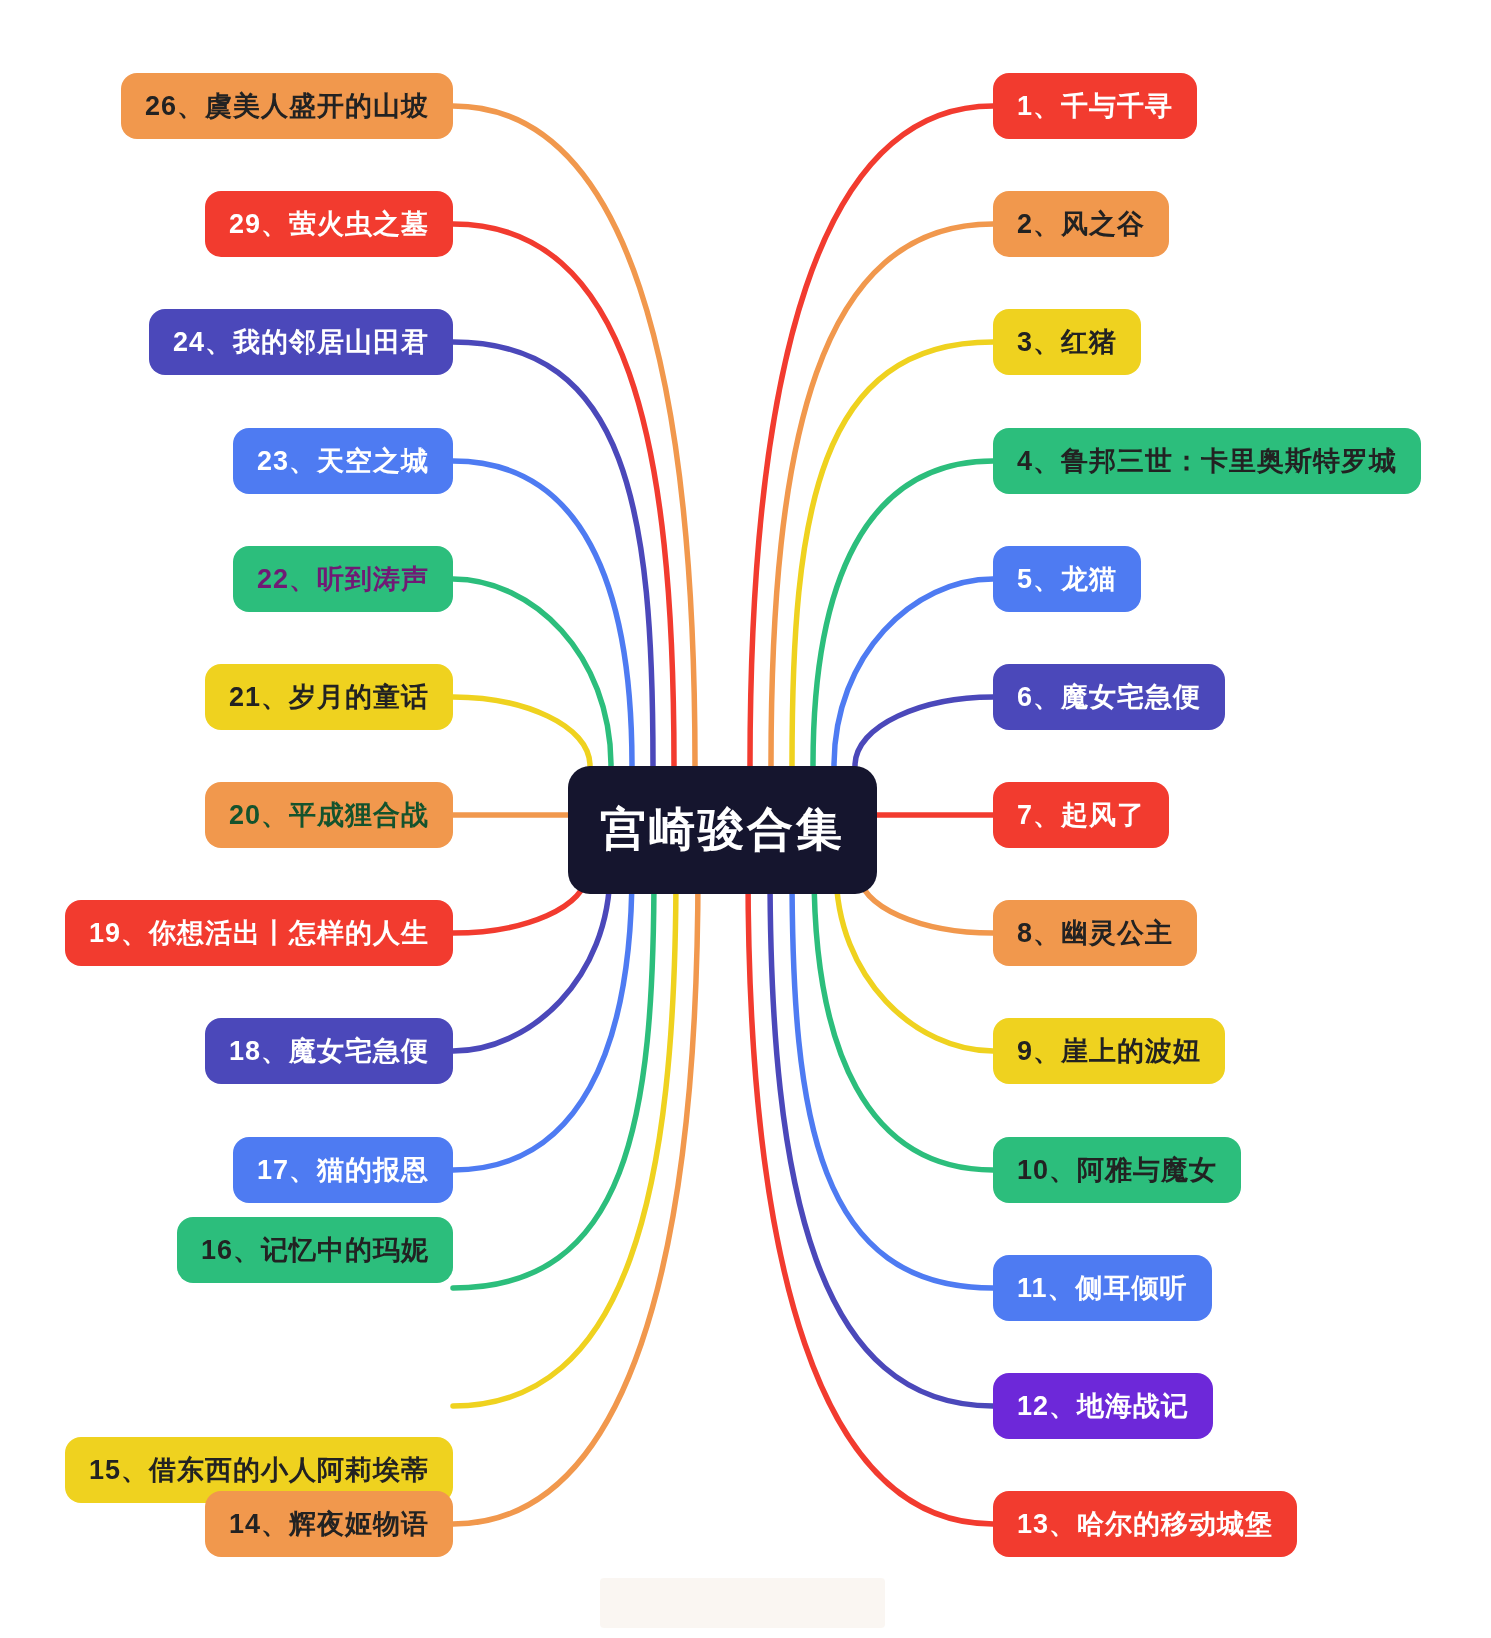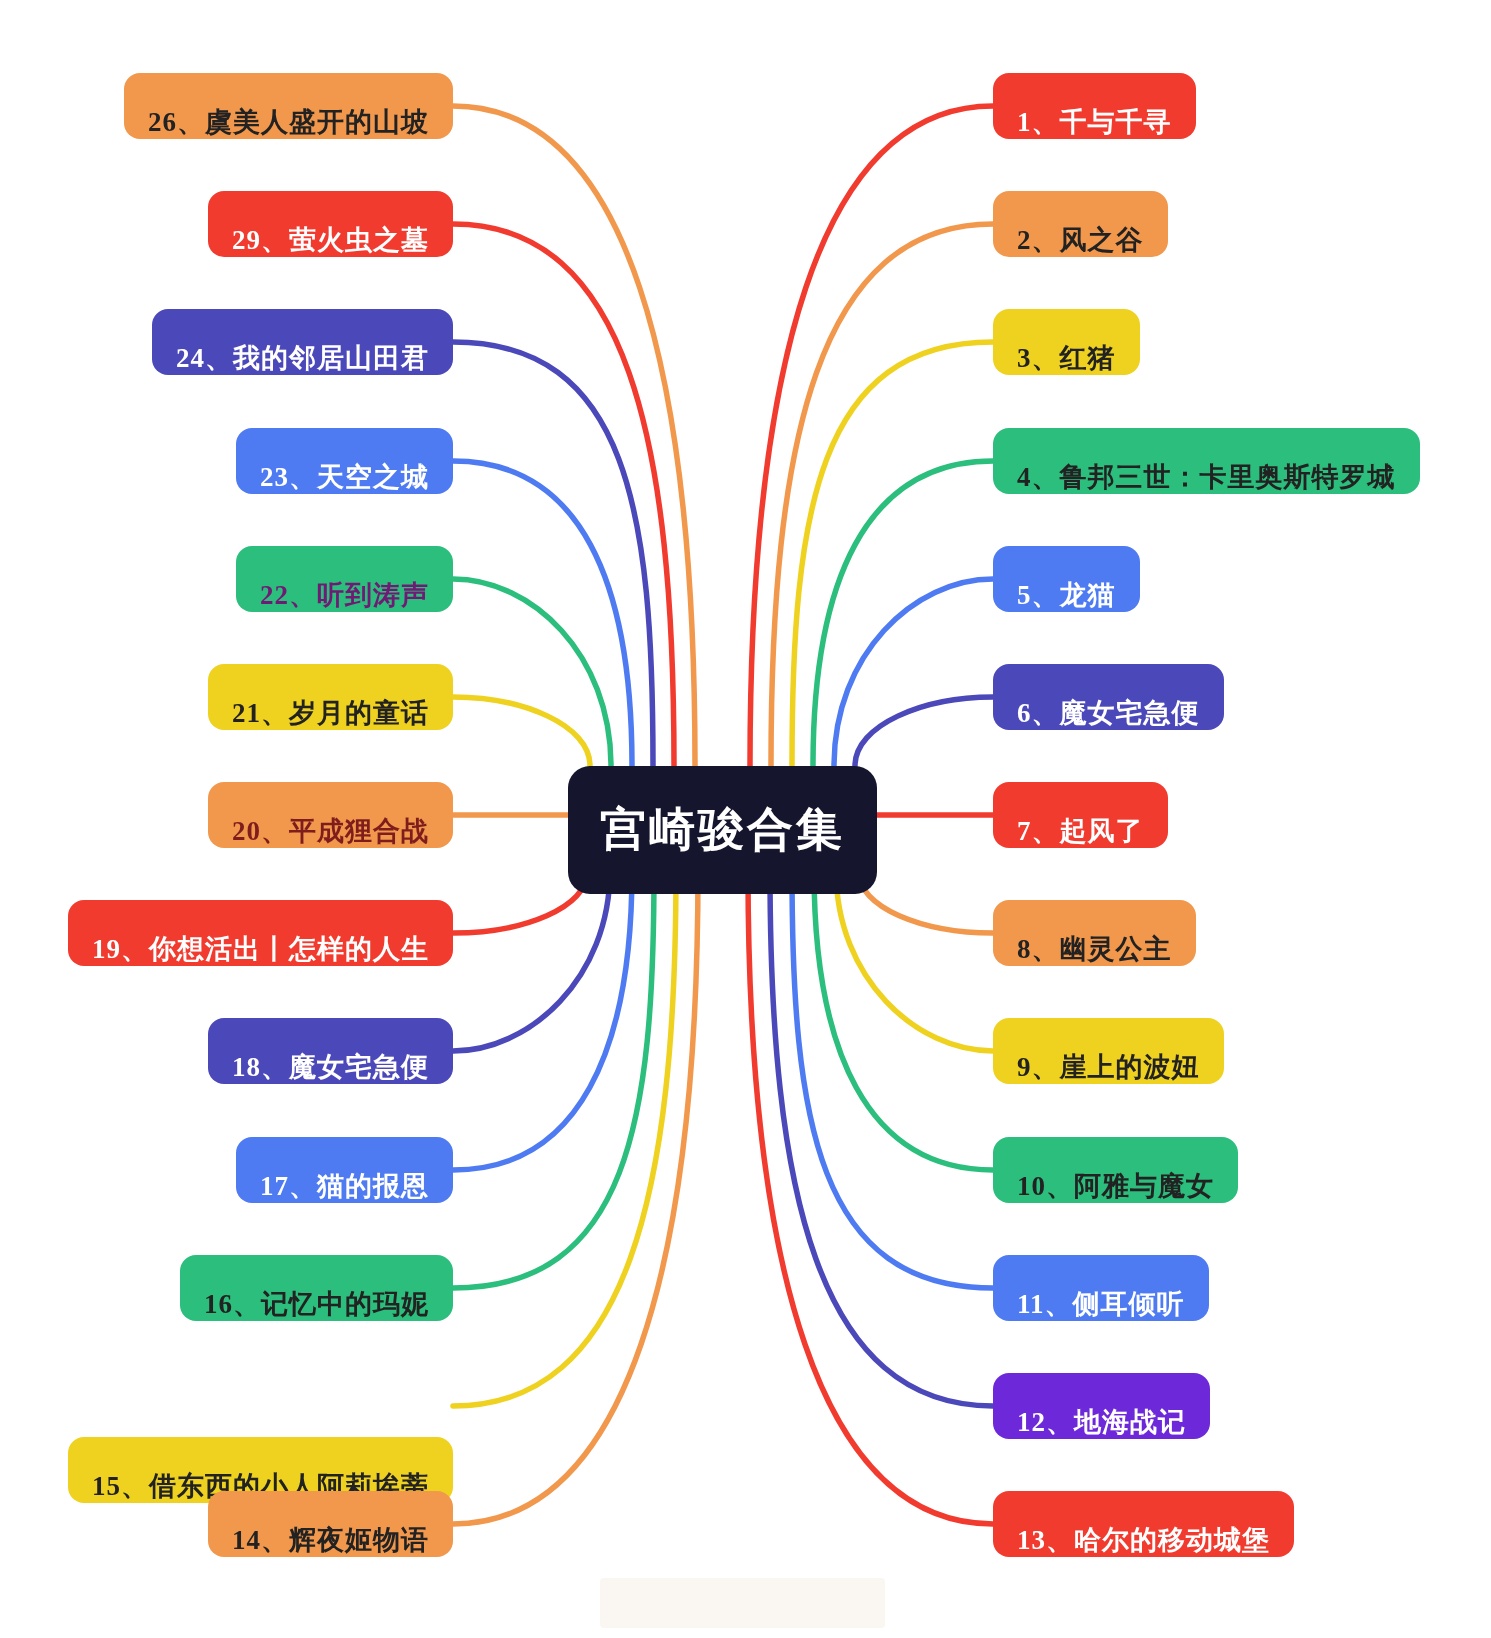--- a/index.html
+++ b/index.html
@@ -7,28 +7,27 @@
     position:relative;
     width:1491px;height:1638px;
     background:#ffffff;
     overflow:hidden;
     font-family:"Liberation Sans","DejaVu Sans",sans-serif;
   }
   #wires{position:absolute;left:0;top:0;width:1491px;height:1638px;}
   .node{
     position:absolute;
     height:66px;line-height:66px;
-    padding:16px 24px;
+    padding:0 24px;
     border-radius:16px;
     font-size:27px;font-weight:700;
     white-space:nowrap;
     letter-spacing:1px;
     box-sizing:border-box;
     text-align:center;
-    font-family:Liberation Serif, serif;
   }
   .node.right-col{left:993px;}
   .node.left-col{right:1038px;}
   #center-node{
     position:absolute;
     left:568px;top:766px;width:309px;height:128px;
     border-radius:22px;
     display:flex;align-items:center;justify-content:center;
     font-size:46px;font-weight:700;letter-spacing:3px;
   }
@@ -85,20 +84,20 @@
     <div class="node right-col" style="top: 1137px; background: rgb(44, 190, 124); color: rgb(34, 34, 34);"><span>10、阿雅与魔女</span></div>
     <div class="node right-col" style="top: 1255px; background: rgb(78, 123, 242); color: rgb(255, 255, 255);"><span>11、侧耳倾听</span></div>
     <div class="node right-col" style="top: 1373px; background: #6d28d9; color: rgb(255, 255, 255);"><span>12、地海战记</span></div>
     <div class="node right-col" style="top: 1491px; background: rgb(242, 59, 47); color: rgb(255, 255, 255);"><span>13、哈尔的移动城堡</span></div>
     <div class="node left-col" style="top: 73px; background: rgb(241, 152, 77); color: rgb(34, 34, 34);"><span>26、虞美人盛开的山坡</span></div>
     <div class="node left-col" style="top: 191px; background: rgb(242, 59, 47); color: rgb(255, 255, 255);"><span>29、萤火虫之墓</span></div>
     <div class="node left-col" style="top: 309px; background: rgb(75, 72, 186); color: rgb(255, 255, 255);"><span>24、我的邻居山田君</span></div>
     <div class="node left-col" style="top: 428px; background: rgb(78, 123, 242); color: rgb(255, 255, 255);"><span>23、天空之城</span></div>
     <div class="node left-col" style="top: 546px; background: rgb(44, 190, 124); color: #701a75;"><span>22、听到涛声</span></div>
     <div class="node left-col" style="top: 664px; background: rgb(239, 210, 31); color: rgb(34, 34, 34);"><span>21、岁月的童话</span></div>
-    <div class="node left-col" style="top: 782px; background: rgb(241, 152, 77); color: #7f1d1d; text-align: center;"><span>20、平成狸合战</span></div>
+    <div class="node left-col" style="top: 782px; background: rgb(241, 152, 77); color: #14532d; text-align: center;"><span>20、平成狸合战</span></div>
     <div class="node left-col" style="top: 900px; background: rgb(242, 59, 47); color: rgb(255, 255, 255);"><span>19、你想活出丨怎样的人生</span></div>
     <div class="node left-col" style="top: 1018px; background: rgb(75, 72, 186); color: rgb(255, 255, 255);"><span>18、魔女宅急便</span></div>
     <div class="node left-col" style="top: 1137px; background: rgb(78, 123, 242); color: rgb(255, 255, 255);"><span>17、猫的报恩</span></div>
-    <div class="node left-col" style="top: 1255px; background: rgb(44, 190, 124); color: rgb(34, 34, 34);"><span>16、记忆中的玛妮</span></div>
+    <div class="node left-col" style="top: 1217px; background: rgb(44, 190, 124); color: rgb(34, 34, 34);"><span>16、记忆中的玛妮</span></div>
     <div class="node left-col" style="top: 1437px; background: rgb(239, 210, 31); color: rgb(34, 34, 34);"><span>15、借东西的小人阿莉埃蒂</span></div>
     <div class="node left-col" style="top: 1491px; background: rgb(241, 152, 77); color: rgb(34, 34, 34);"><span>14、辉夜姬物语</span></div>
   </div>
 
 </body></html>

